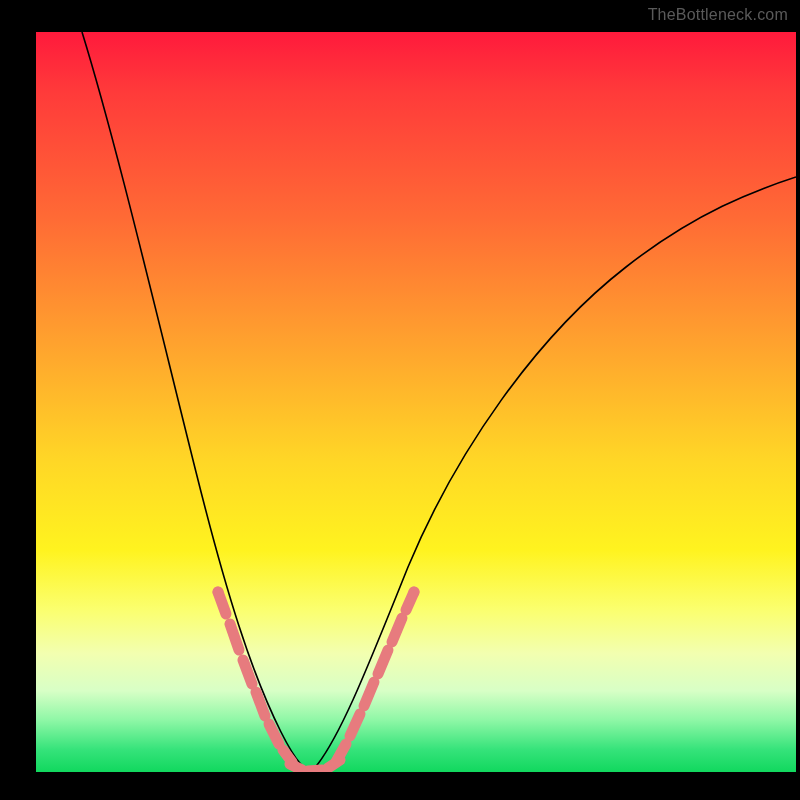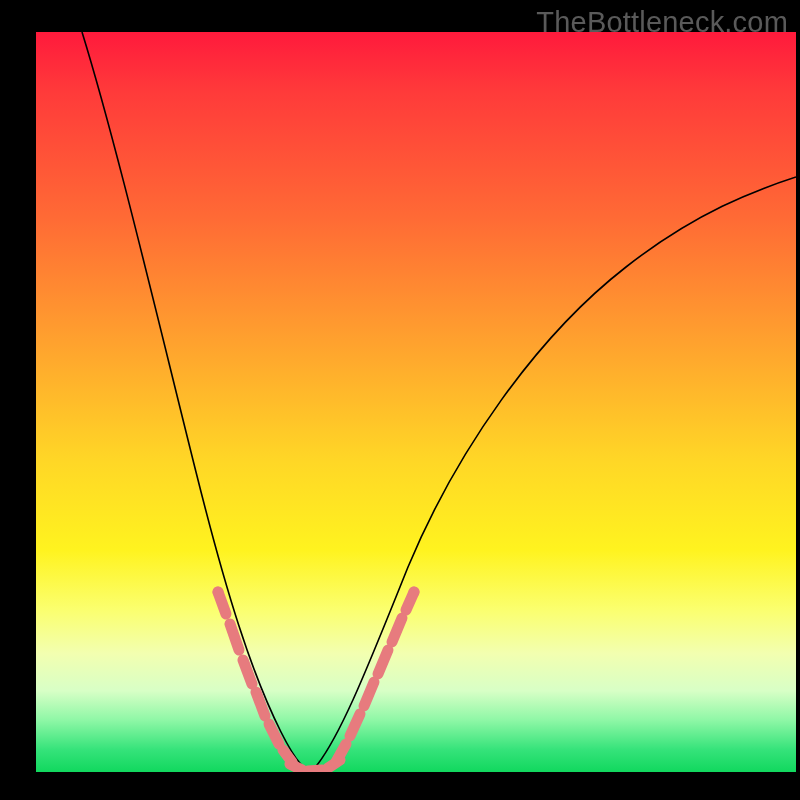--- a/index.html
+++ b/index.html
@@ -15,21 +15,21 @@
     position: relative;
     width: 800px;
     height: 800px;
     background: #000;
   }
   .watermark {
     position: absolute;
     top: 6px;
     right: 12px;
     color: #5a5a5a;
-    font-size: 29px;
+    font-size: 16px;
     font-weight: 500;
     letter-spacing: 0.2px;
     z-index: 10;
   }
   .plot-area {
     position: absolute;
     left: 36px;
     top: 32px;
     width: 760px;
     height: 740px;

